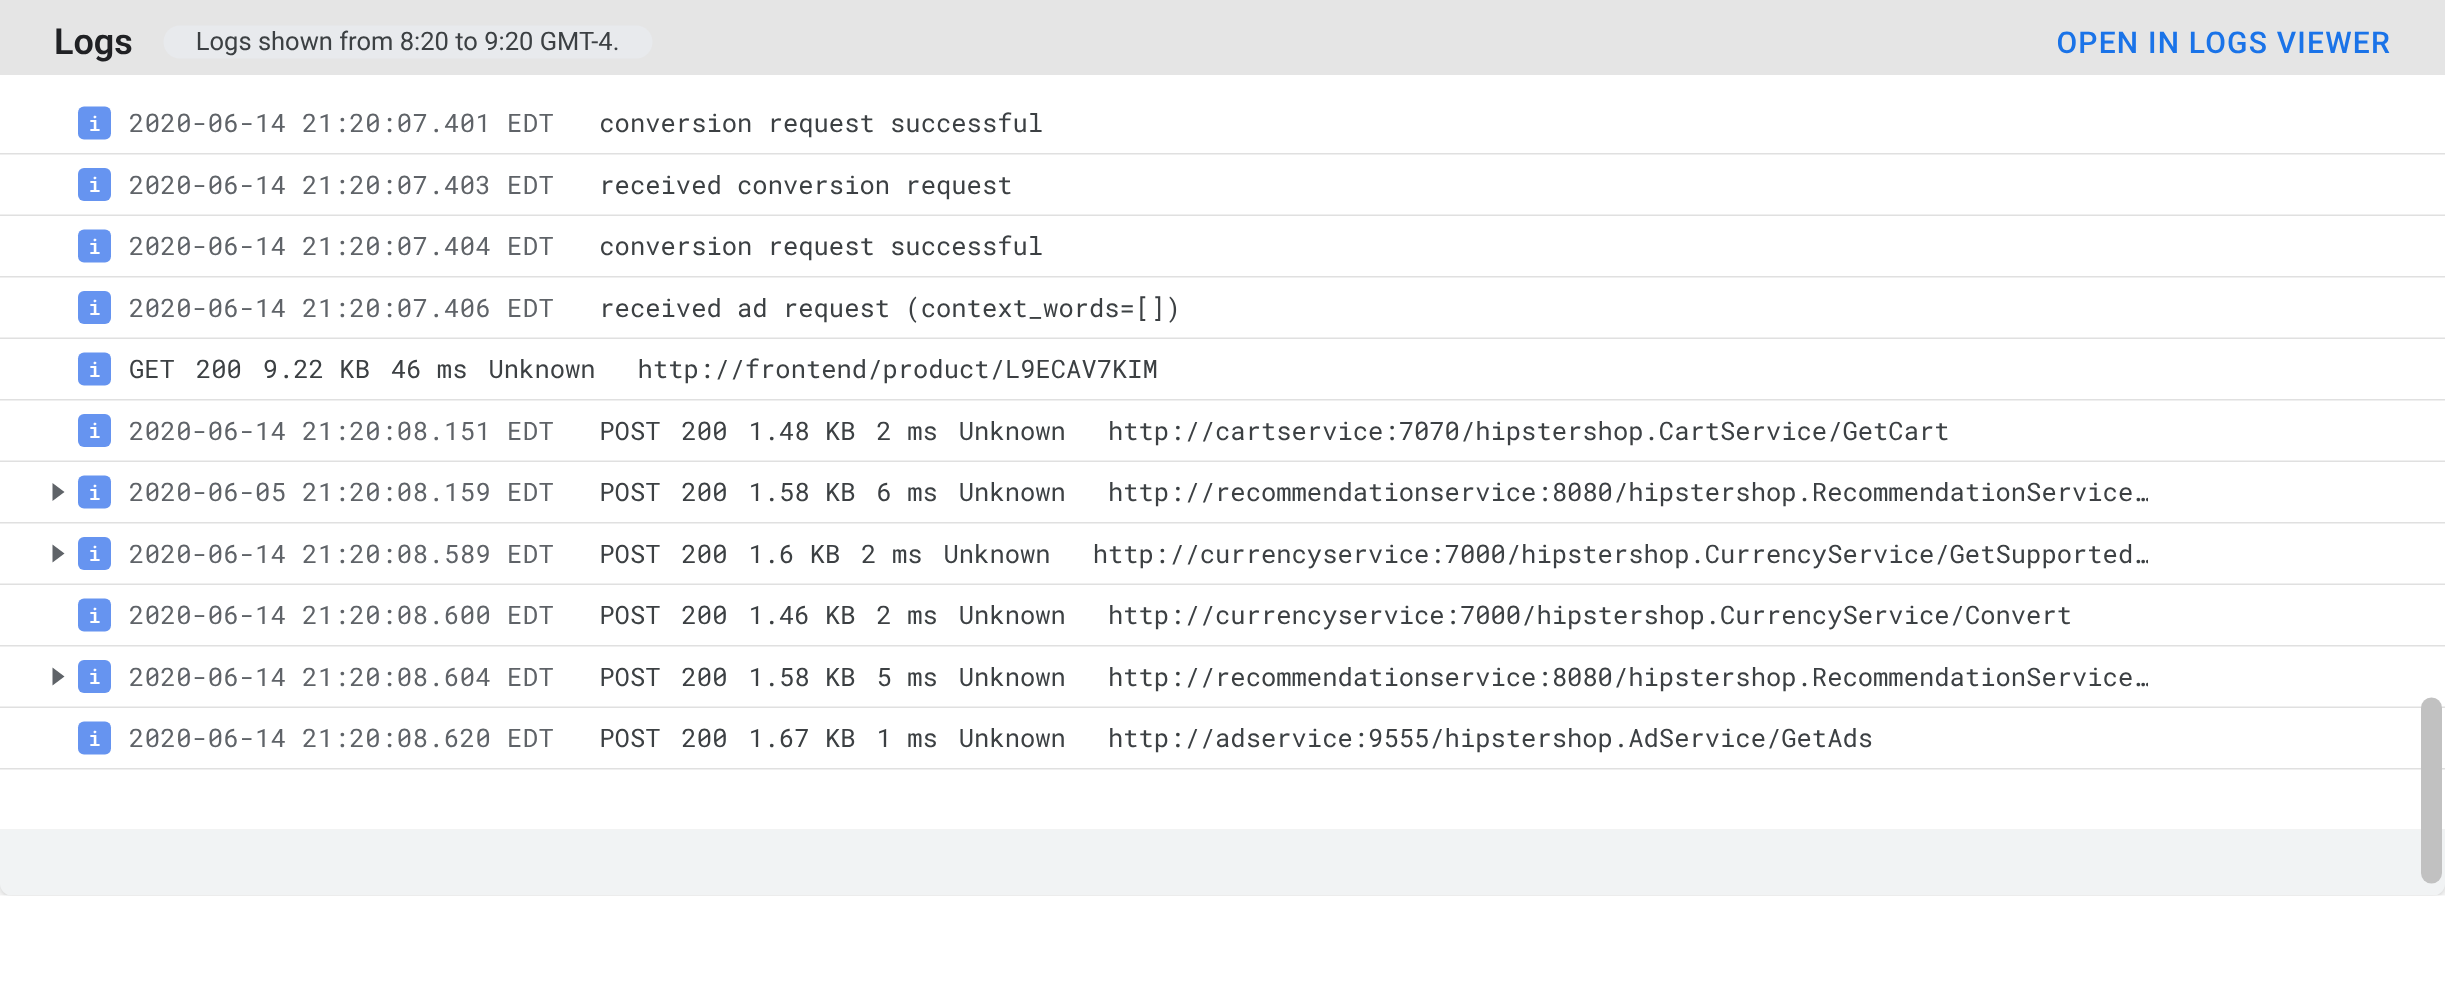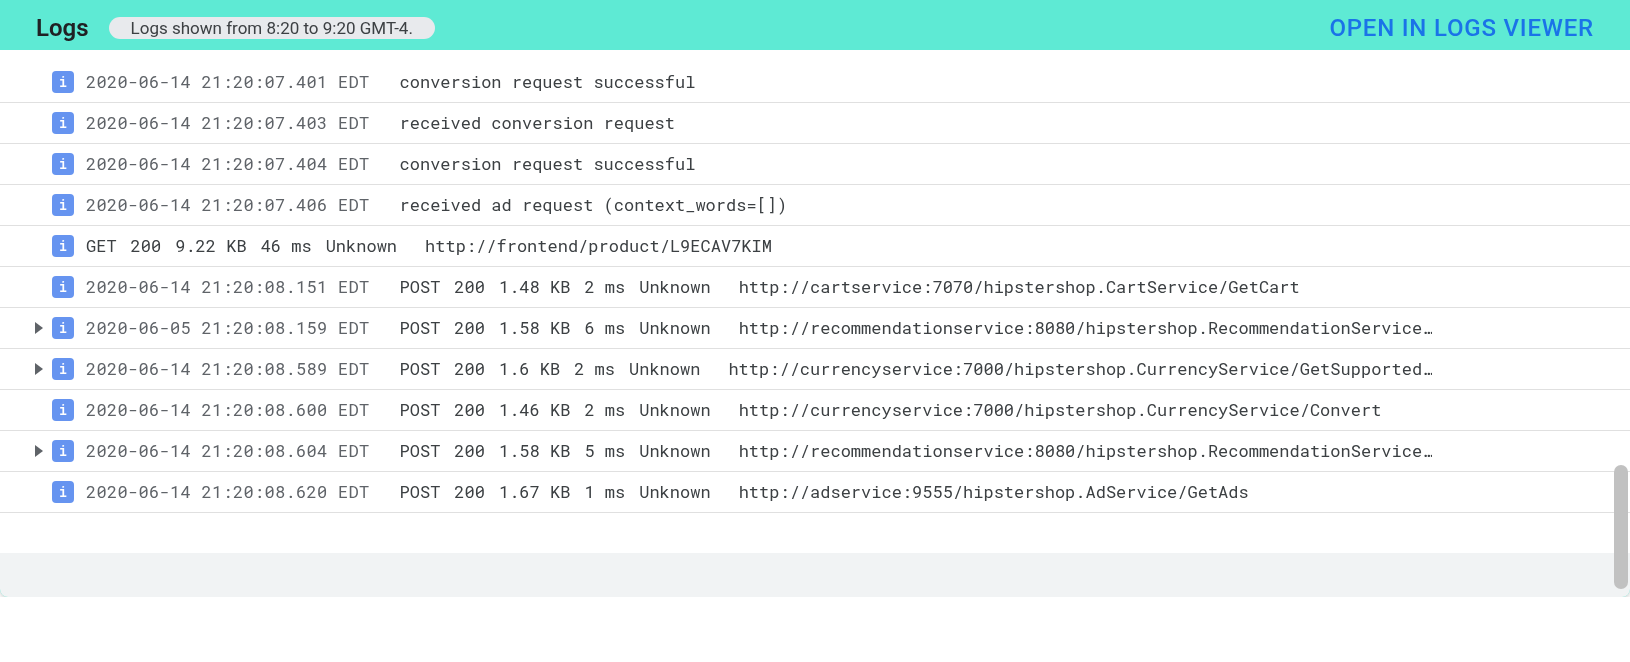--- a/index.html
+++ b/index.html
@@ -8,21 +8,21 @@
       padding: 0;
     }
     body {
       font-family: 'Roboto', 'Helvetica Neue', Arial, sans-serif;
       background: #fff;
       color: #202124;
       font-size: 14px;
     }
     .logs-panel {
       width: 1630px;
-      background: #5eead4;
+      background: #e5e5e5;
       border-radius: 0 0 8px 8px;
       box-shadow: 0 1px 3px rgba(60,64,67,0.15), 0 4px 8px 3px rgba(60,64,67,0.08);
       overflow: hidden;
       position: relative;
     }
     .logs-header {
       display: flex;
       align-items: center;
       padding: 14px 36px 8px 36px;
     }
@@ -38,21 +38,21 @@
       font-size: 17px;
       padding: 1px 22px;
       border-radius: 22px;
       font-weight: 400;
     }
     .header-spacer {
       flex: 1;
     }
     .open-link {
       color: #1a73e8;
-      font-size: 24px;
+      font-size: 20px;
       font-weight: 500;
       letter-spacing: 0.8px;
       text-decoration: none;
       cursor: pointer;
     }
     .logs-body {
       padding-top: 12px;
       padding-bottom: 40px;
       background:#fff;
     }

